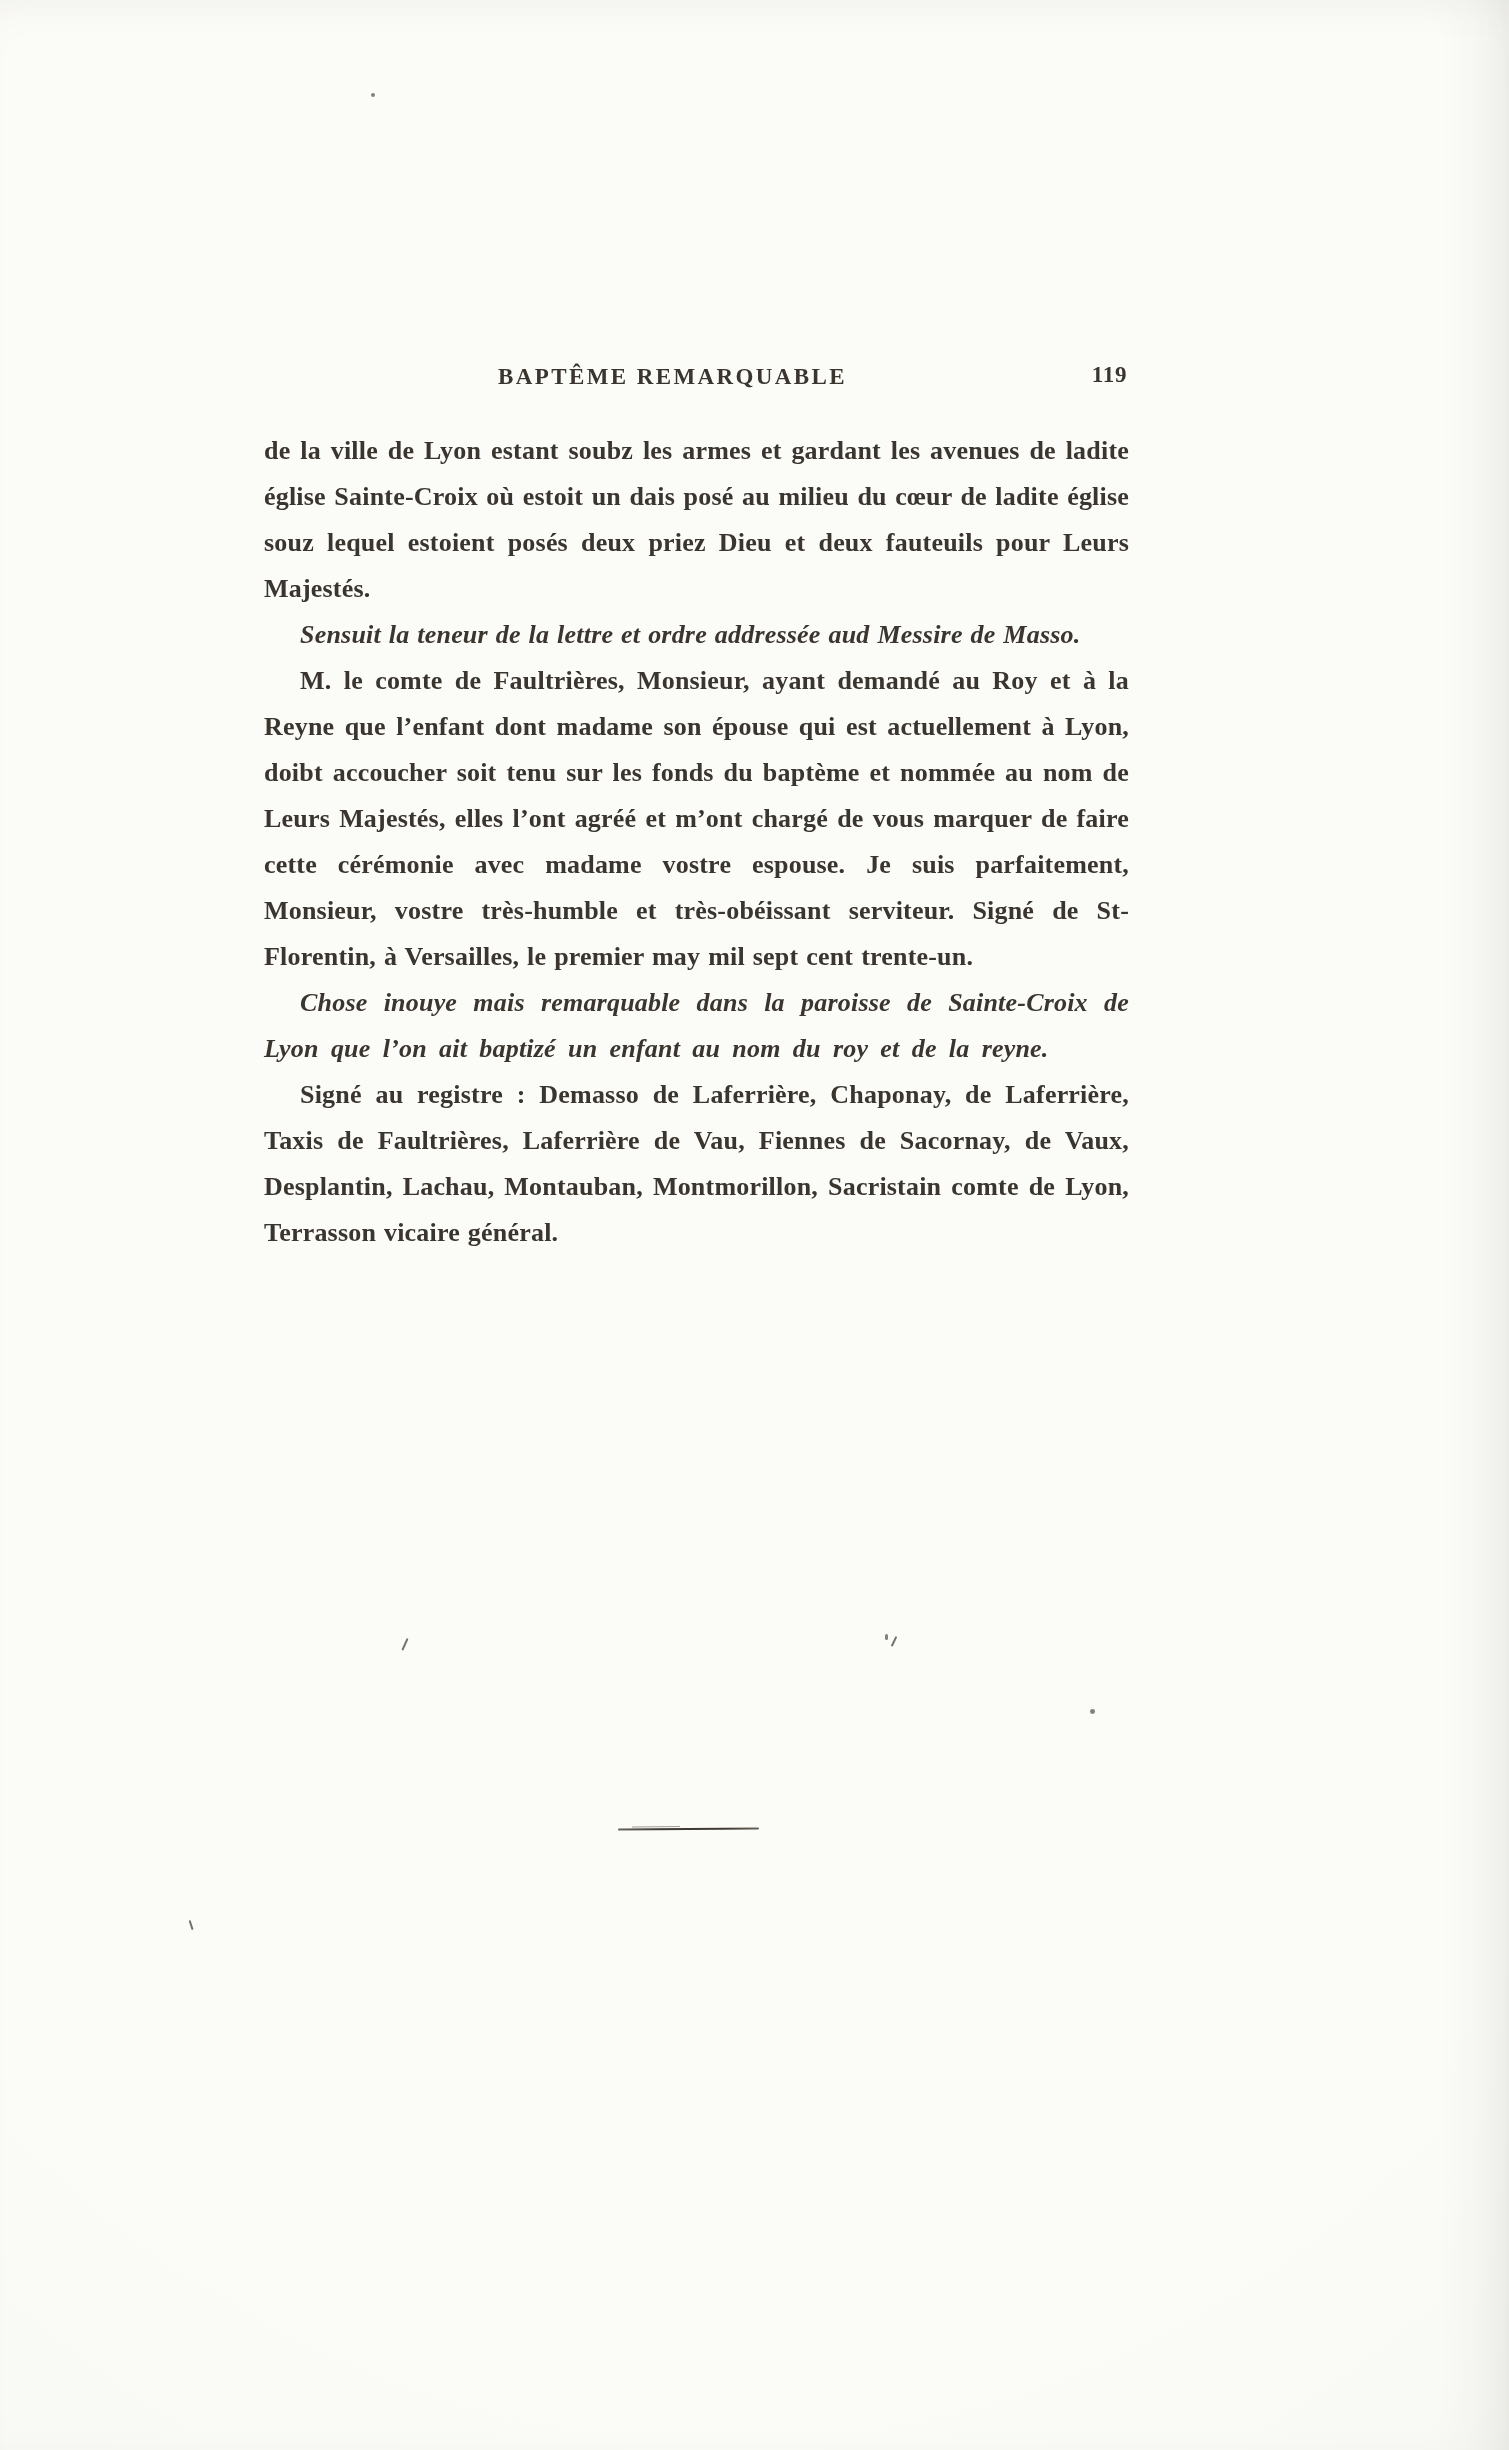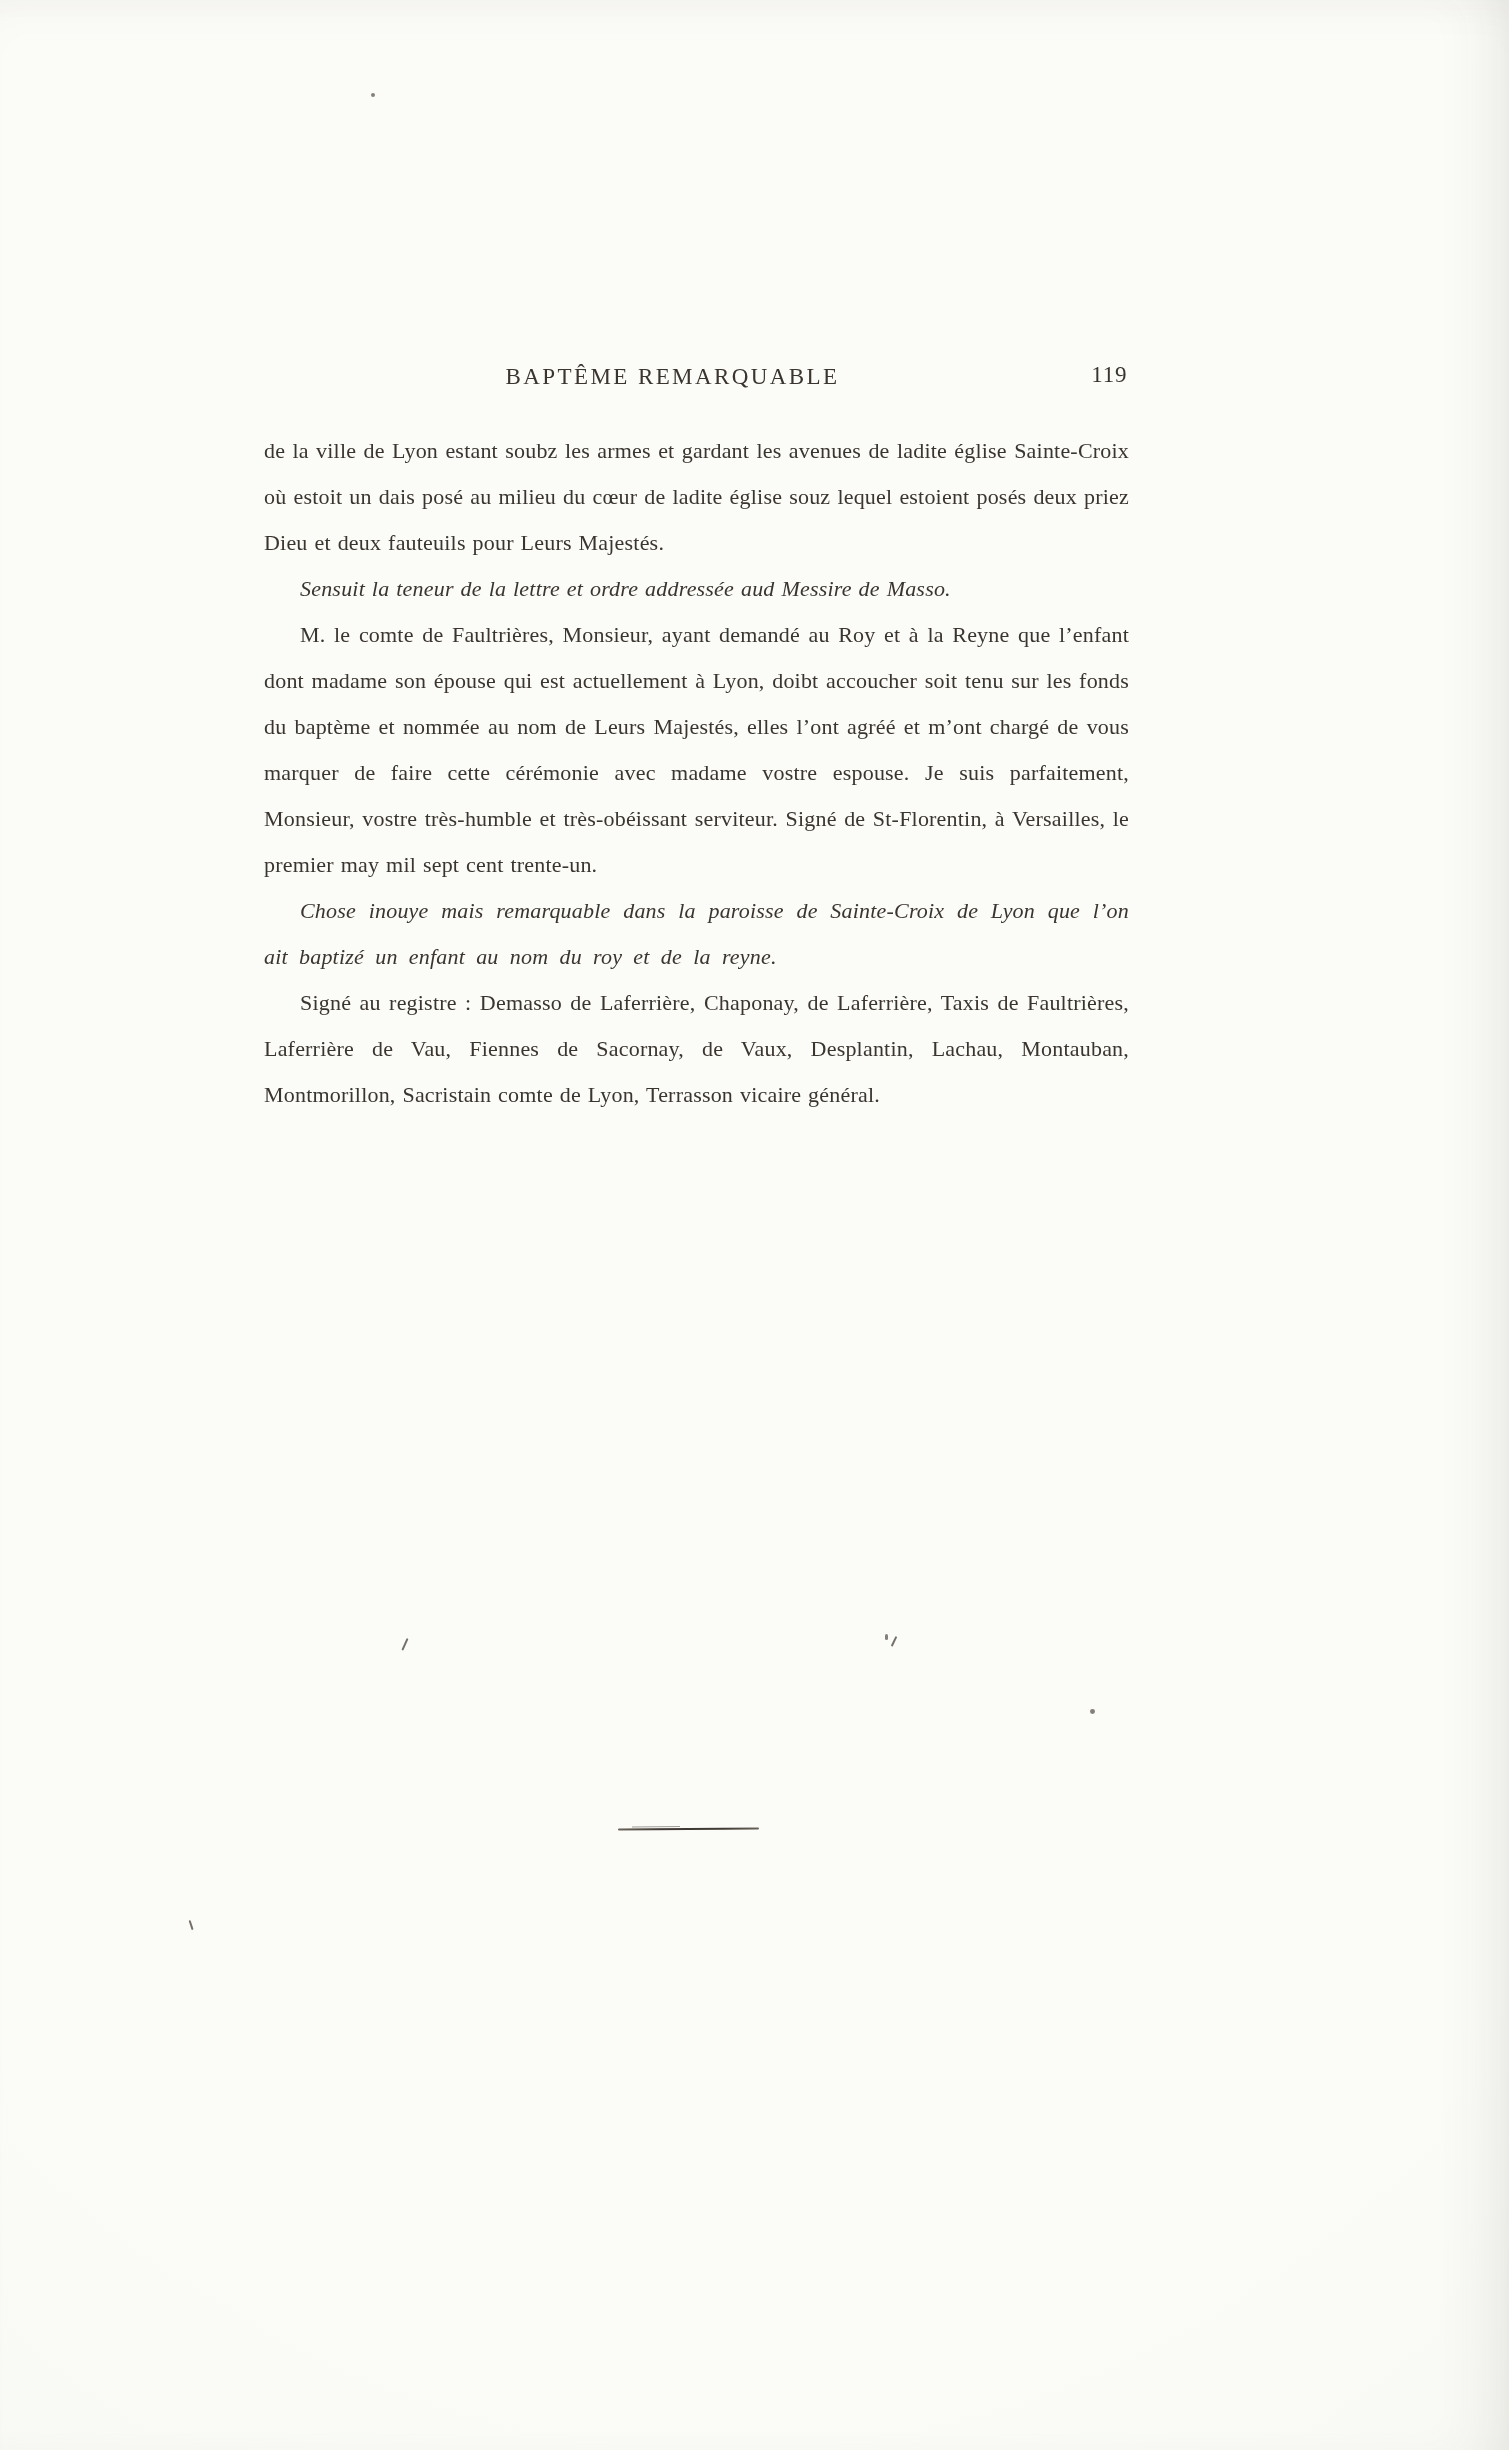--- a/index.html
+++ b/index.html
@@ -10,20 +10,21 @@
     position: relative;
     width: 1509px;
     height: 2450px;
     background:
       radial-gradient(ellipse 130% 100% at 48% 42%, var(--paper, #fbfbf8) 55%, #f3f3ef 100%);
     box-shadow: inset -48px 0 71px -48px rgba(60,55,45,0.14),
                 inset 0 32px 63px -48px rgba(60,55,45,0.08);
     overflow: hidden;
     font-family: "Liberation Serif", "DejaVu Serif", serif;
     color: var(--ink, #3a352e);
+    font-weight: bold;
   }
 
   
   .running-head {
     position: absolute;
     left: 264px;
     top: 364px;
     width: 865px;
     height: 35px;
   }
@@ -45,21 +46,21 @@
 
   
   .text-block {
     position: absolute;
     left: 264px;
     top: 428px;
     width: 865px;
   }
   .body-par {
     margin: 0;
-    font-size: 22px;
+    font-size: 26px;
     line-height: 46px;
     text-align: justify;
     text-align-last: left;
     word-spacing: 1.2px;
     letter-spacing: 0.2px;
     text-indent: 36px;
   }
   .body-par.no-indent { text-indent: 0; }
   .body-par.italic { font-style: italic; }
   .body-par.wide { word-spacing: 5.5px; }

